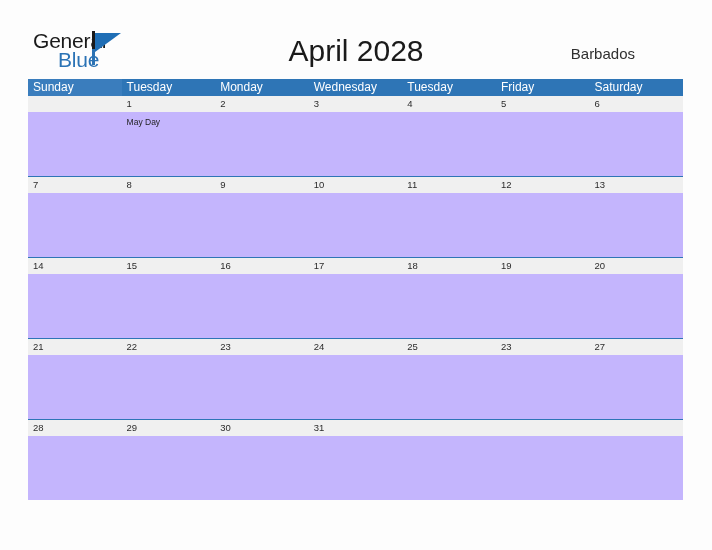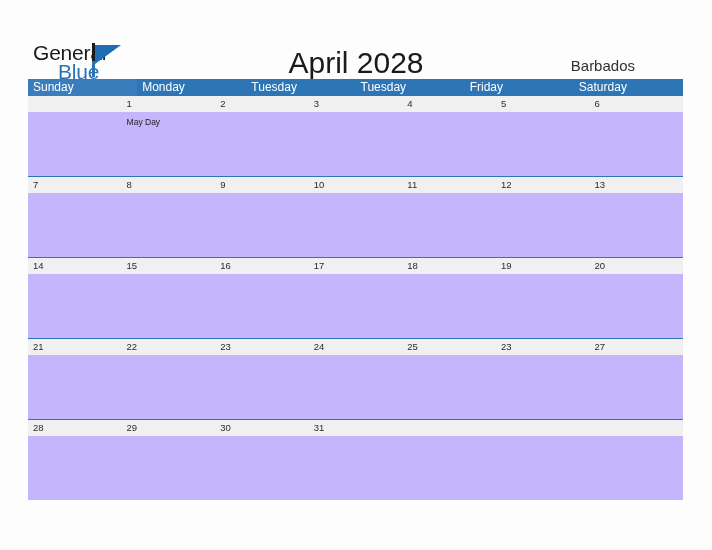--- a/index.html
+++ b/index.html
@@ -13,21 +13,21 @@
     background: #fdfdfd;
     font-family: "Liberation Sans", sans-serif;
     position: relative;
     overflow: hidden;
     -webkit-font-smoothing: antialiased;
   }
 
   
   #page-header {
     position: absolute;
-    left: 0; top: 12px;
+    left: 0; top: 0;
     width: 664px;
     height: 79px;
   }
 
   #brand-logo {
     position: absolute;
     left: 33px;
     top: 30px;
     width: 95px;
     height: 40px;
@@ -190,22 +190,23 @@
 
   <div id="calendar-title">April 2028</div>
 
   <div id="country-label">Barbados</div>
 
 </div>
 
 <div id="calendar">
   <div class="weekday-header">
       <div class="weekday-cell sunday">Sunday</div>
+      <div class="weekday-cell">Tuesday</div>
       <div class="weekday-cell">Monday</div>
-      <div class="weekday-cell">Tuesday</div>
+      <div class="weekday-cell">Wednesday</div>
       <div class="weekday-cell">Tuesday</div>
       <div class="weekday-cell">Friday</div>
       <div class="weekday-cell">Saturday</div>
     </div>
   <div id="week-rows">
       <div class="week-row first">
         <div class="date-band">
           <div class="date-cell"></div>
           <div class="date-cell">1</div>
           <div class="date-cell">2</div>

